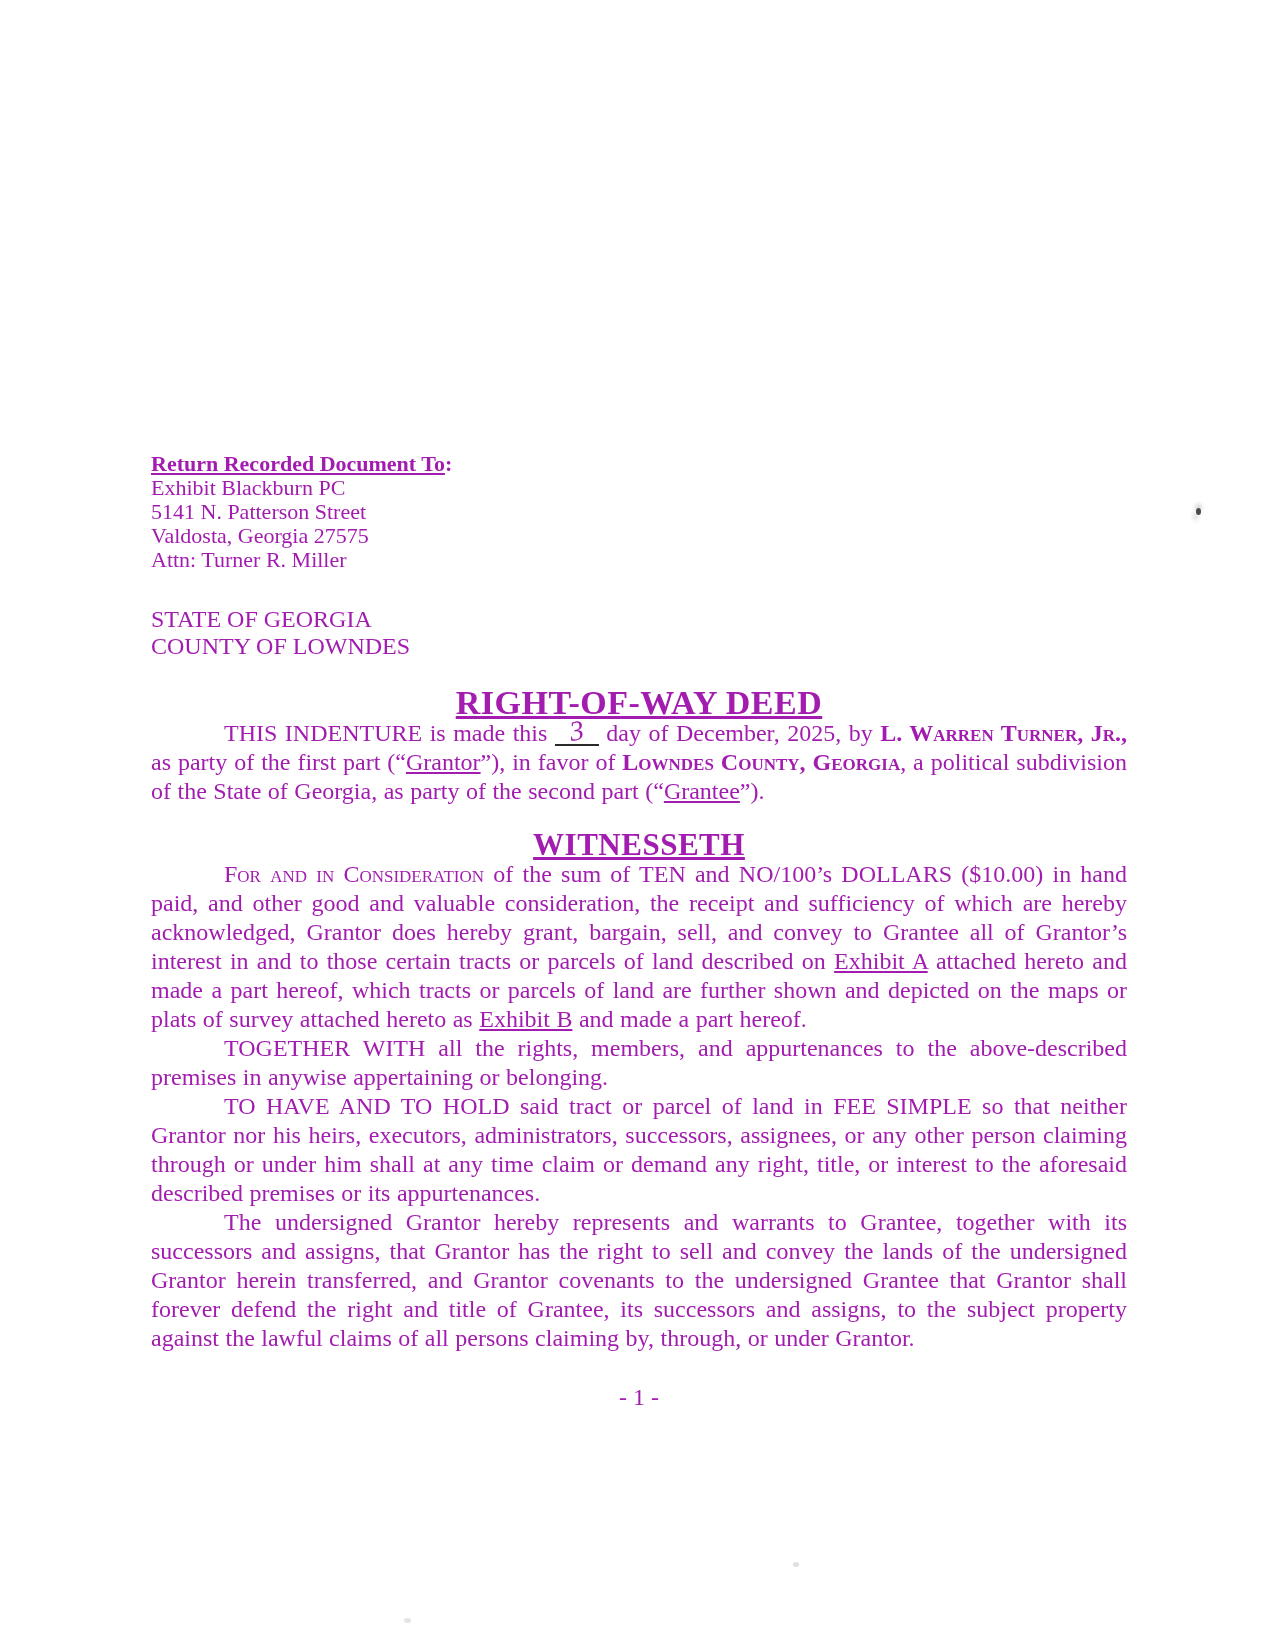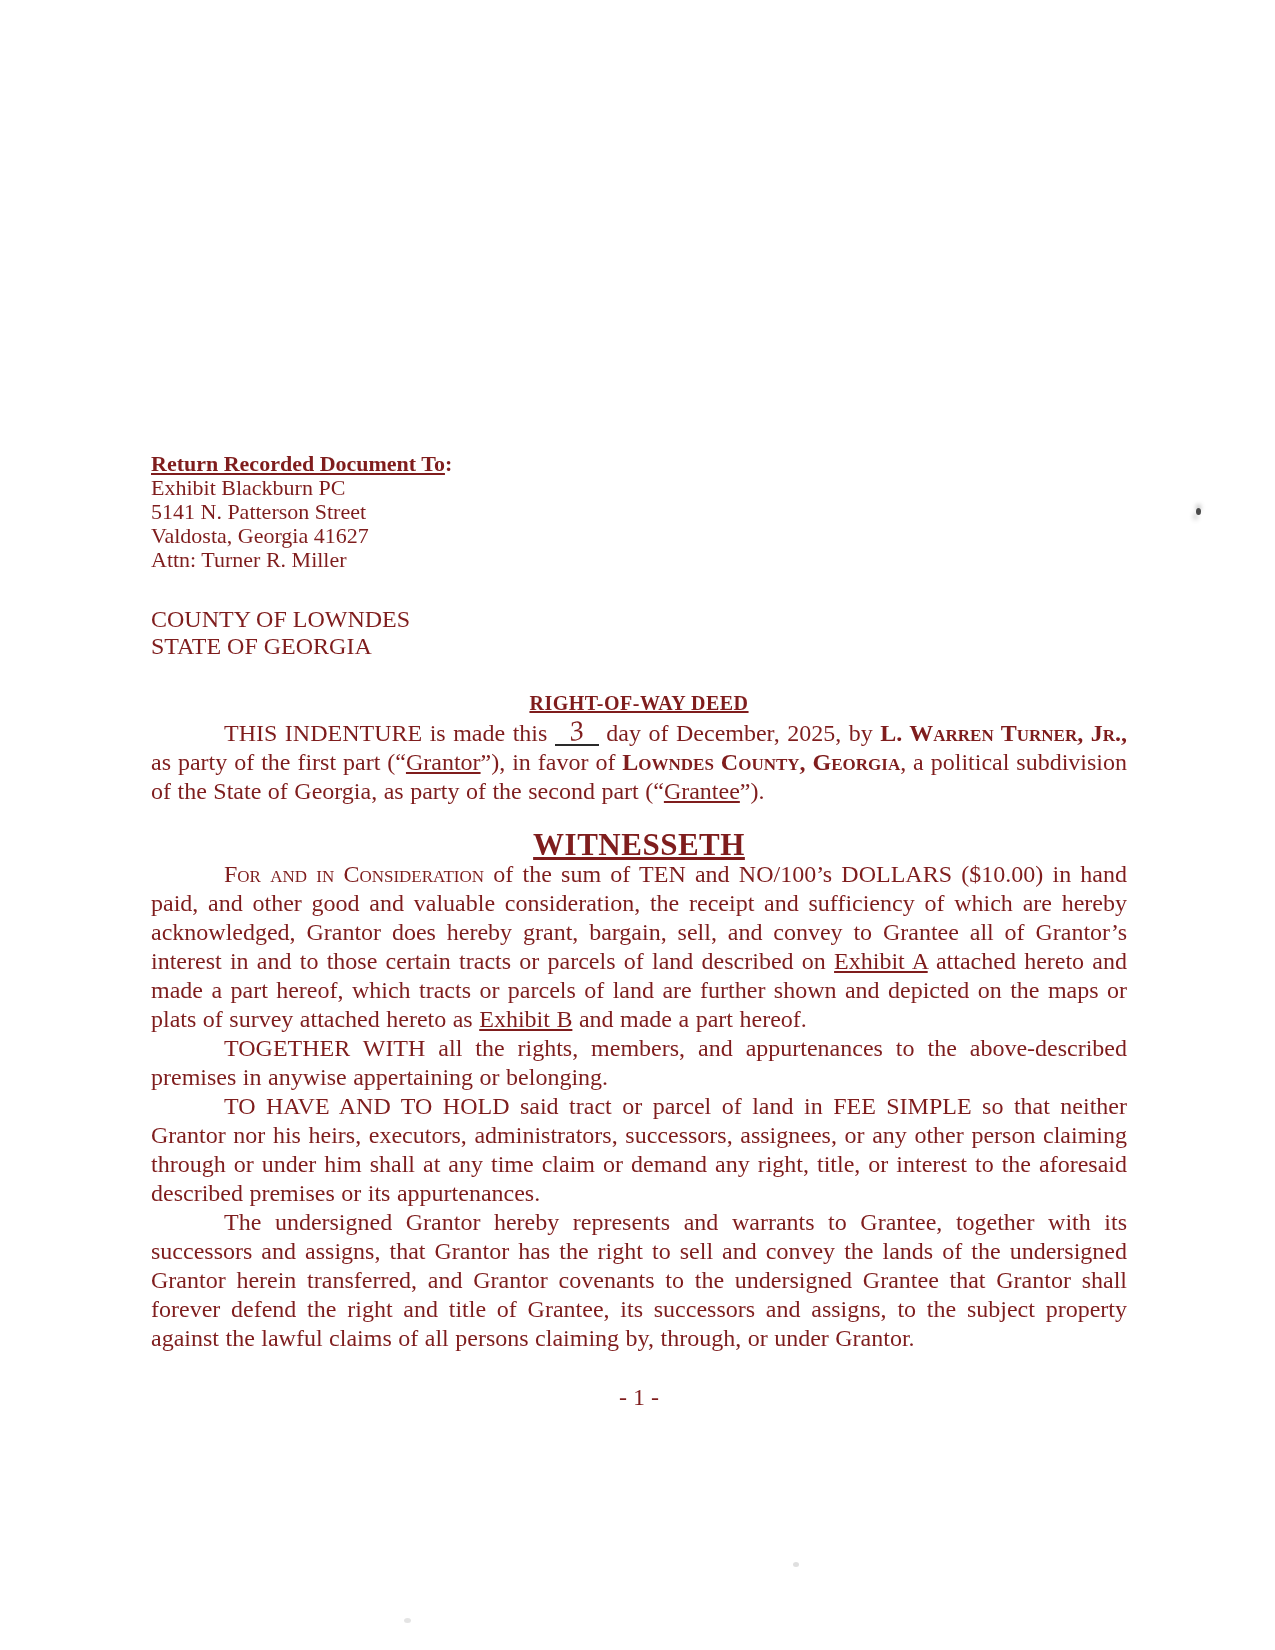--- a/index.html
+++ b/index.html
@@ -1,29 +1,29 @@
 <!DOCTYPE html>
 <html><head>
 <meta charset="utf-8">
 <style>
   html,body{margin:0;padding:0;background:#ffffff;}
   .page{
     position:relative;
     width:1275px;height:1650px;
     background:#ffffff;
-    color:#7f1d1d;
+    color:#a21caf;
     font-family:"Liberation Serif","DejaVu Serif",serif;
     overflow:hidden;
   }
   .content{margin-left:151px;width:976px;padding-top:452px;}
   .return-block{font-size:22px;line-height:24px;}
   .return-heading{font-weight:bold;}
   .u{text-decoration:underline;}
   .jurisdiction{margin-top:34px;font-size:24px;line-height:27px;}
-  .doc-title{margin:27px 0 0;text-align:center;font-size:20px;line-height:32px;font-weight:bold;letter-spacing:0.5px;}
+  .doc-title{margin:27px 0 0;text-align:center;font-size:34px;line-height:32px;font-weight:bold;letter-spacing:0.5px;}
   .witnesseth{margin:24px 0 0;text-align:center;font-size:31px;line-height:30px;font-weight:bold;letter-spacing:0.5px;}
   p.para{margin:0;font-size:24px;line-height:29px;text-align:justify;text-indent:73px;word-spacing:0.5px;}
   [data-name="paragraph-indenture"]{margin-top:36px;}
   [data-name="paragraph-consideration"]{margin-top:32px;}
   [data-name="paragraph-together-with"]{margin-top:25px;}
   [data-name="paragraph-habendum"]{margin-top:25px;}
   [data-name="paragraph-warranty"]{margin-top:26px;font-family:Liberation Serif, serif;}
   .sc-bold{font-variant:small-caps;font-weight:bold;}
   .sc{font-variant:small-caps;}
   .blank{display:inline-block;width:44px;border-bottom:2px solid #2a2a2a;text-align:center;text-indent:0;line-height:22px;vertical-align:baseline;}
@@ -37,27 +37,27 @@
 </head>
 <body>
 
 <div class="page" data-name="document-page">
   <div class="content" data-name="page-content">
 
     <div class="return-block" data-name="return-address-block">
       <div class="return-heading" data-name="return-heading"><span class="u" data-name="return-heading-text">Return Recorded Document To</span><span data-name="return-heading-colon">:</span></div>
       <div data-name="return-line-firm">Exhibit Blackburn PC</div>
       <div data-name="return-line-street">5141 N. Patterson Street</div>
-      <div data-name="return-line-city">Valdosta, Georgia 41627</div>
+      <div data-name="return-line-city">Valdosta, Georgia 27575</div>
       <div data-name="return-line-attn">Attn: Turner R. Miller</div>
     </div>
 
     <div class="jurisdiction" data-name="jurisdiction-block">
+      <div data-name="state-line">STATE OF GEORGIA</div>
       <div data-name="county-line">COUNTY OF LOWNDES</div>
-      <div data-name="state-line">STATE OF GEORGIA</div>
     </div>
 
     <h1 class="doc-title" data-name="document-title"><span class="u" data-name="document-title-text">RIGHT-OF-WAY DEED</span></h1>
 
     <p class="para" data-name="paragraph-indenture"><span class="" data-name="text-segment">THIS INDENTURE is made this </span><span class="blank" data-name="handwritten-day-number"><span class="hand" data-name="handwritten-digit">3</span></span><span class="" data-name="text-segment"> day of December, 2025, by </span><span class="sc-bold" data-name="text-segment">L. Warren Turner, Jr.,</span><span class="" data-name="text-segment"> as party of the first part (“</span><span class="u" data-name="text-segment">Grantor</span><span class="" data-name="text-segment">”), in favor of </span><span class="sc-bold" data-name="text-segment">Lowndes County, Georgia</span><span class="" data-name="text-segment">, a political subdivision of the State of Georgia, as party of the second part (“</span><span class="u" data-name="text-segment">Grantee</span><span class="" data-name="text-segment">”).</span></p>
 
     <h2 class="witnesseth" data-name="witnesseth-heading"><span class="u" data-name="witnesseth-heading-text">WITNESSETH</span></h2>
 
     <p class="para" data-name="paragraph-consideration"><span class="sc" data-name="text-segment">For and in Consideration</span><span class="" data-name="text-segment"> of the sum of TEN and NO/100’s DOLLARS ($10.00) in hand paid, and other good and valuable consideration, the receipt and sufficiency of which are hereby acknowledged, Grantor does hereby grant, bargain, sell, and convey to Grantee all of Grantor’s interest in and to those certain tracts or parcels of land described on </span><span class="u" data-name="text-segment">Exhibit A</span><span class="" data-name="text-segment"> attached hereto and made a part hereof, which tracts or parcels of land are further shown and depicted on the maps or plats of survey attached hereto as </span><span class="u" data-name="text-segment">Exhibit B</span><span class="" data-name="text-segment"> and made a part hereof.</span></p>
 

